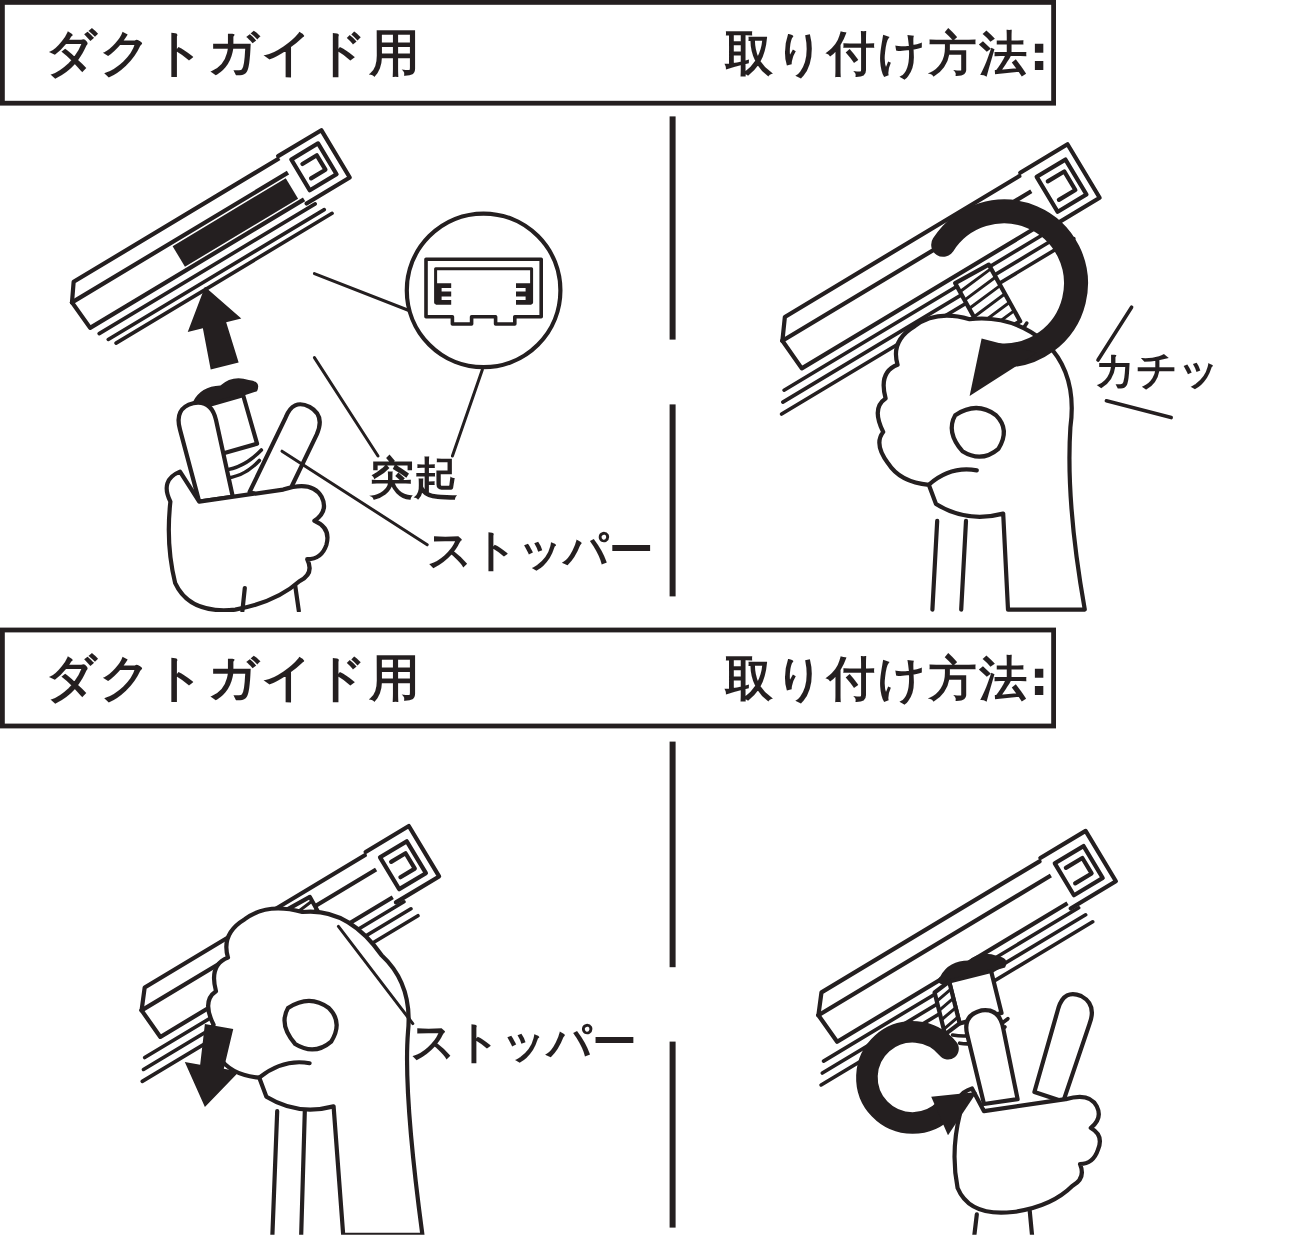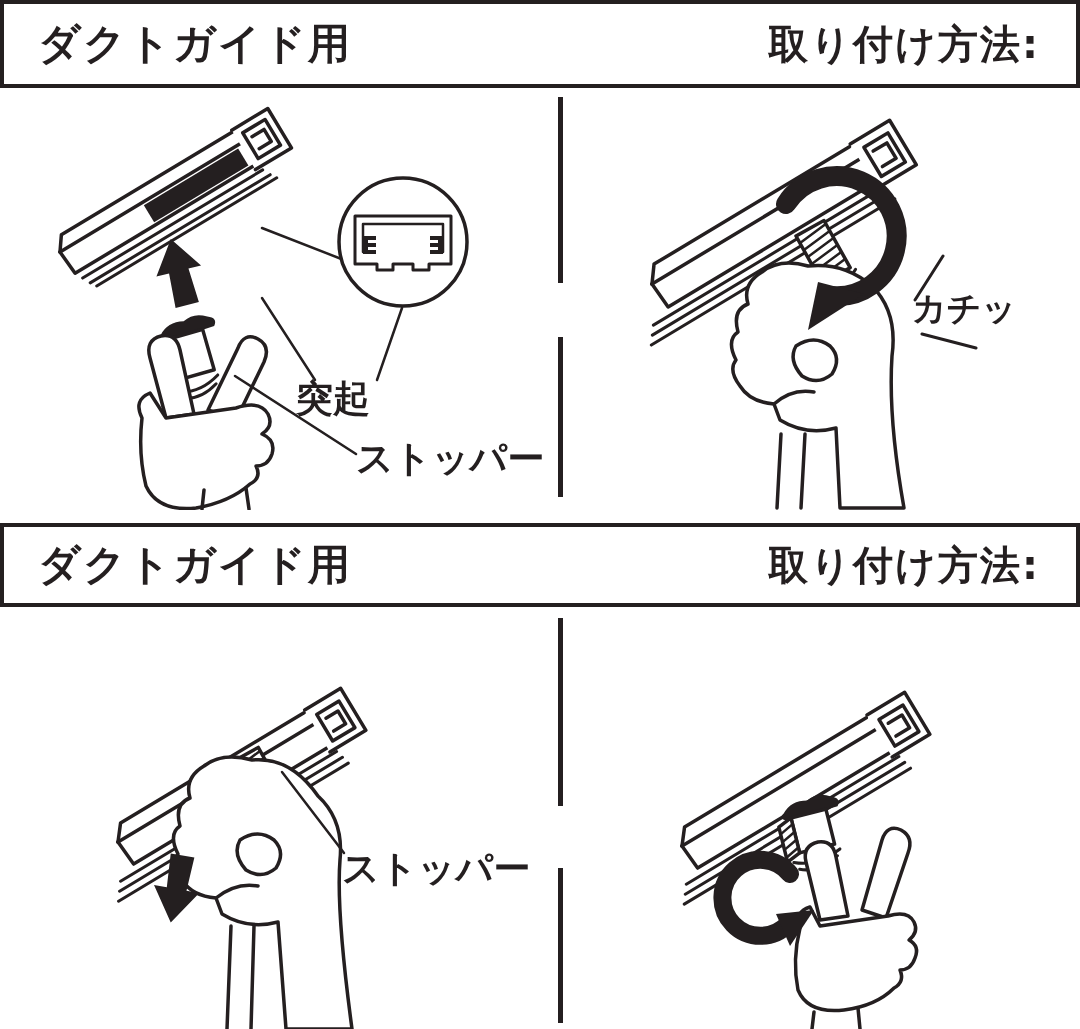--- a/index.html
+++ b/index.html
@@ -6,40 +6,40 @@
   * { box-sizing: border-box; }
   html,body { margin:0; padding:0; }
   body {
     width:1080px; height:1029px; position:relative; overflow:hidden;
     background: var(--paper); color: var(--ink);
     font-family: "DejaVu Sans", sans-serif;
   }
   .page { position:absolute; inset:0; }
 
   .header-box {
-    position:absolute; left:0; width:1080px;
+    position:absolute; left:0; width:880px;
     border:4px solid var(--ink); background:var(--paper);
     display:flex; align-items:center; justify-content:space-between;gap:24px;
   }
   .header-box .left-text  { margin-left:34px;  font-size:42px; font-weight:700; letter-spacing:2px; }
-  .header-box .right-text { margin-right:36px; font-size:40px; font-weight:700; letter-spacing:2px; }
+  .header-box .right-text { font-size:40px; font-weight:700; letter-spacing:2px; }
   #header-install { top:0;   height:88px; }
   #header-remove  { top:523px; height:84px; }
 
   .divider-seg { position:absolute; width:5px; background:var(--ink); left:558px; }
   svg.quad { position:absolute; display:block; }
   #q1 { left:0;   top:88px;  }
   #q2 { left:600px; top:88px; }
   #q3 { left:0;   top:610px; }
   #q4 { left:600px; top:610px; }
 
   .anno {
     position:absolute; font-weight:600; white-space:nowrap; color:var(--ink);text-align:right;
   }
-  #label-protrusion   { left:296px; top:374px; font-size:37px; }
+  #label-protrusion   { left:308px; top:374px; font-size:37px; }
   #label-stopper-top  { left:356px; top:434px; font-size:37px; }
   #label-click        { left:912px; top:286px; font-size:34px; font-weight:700; }
   #label-stopper-bot  { left:342px; top:844px; font-size:37px; }
 
   .tri { position:absolute; width:0; height:0; }
 </style>
 </head>
 <body>
 
 <div class="page">

